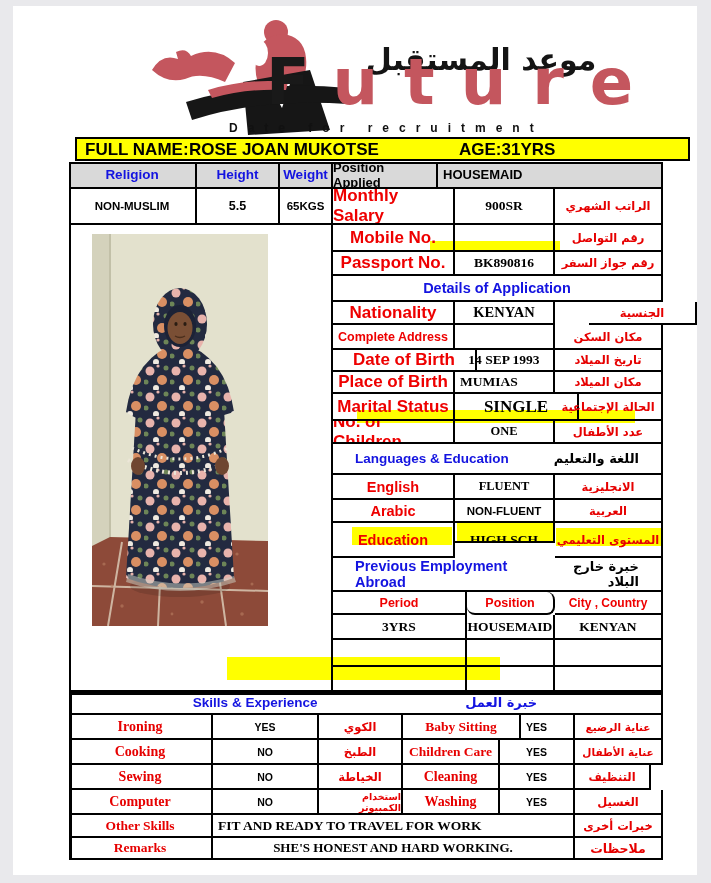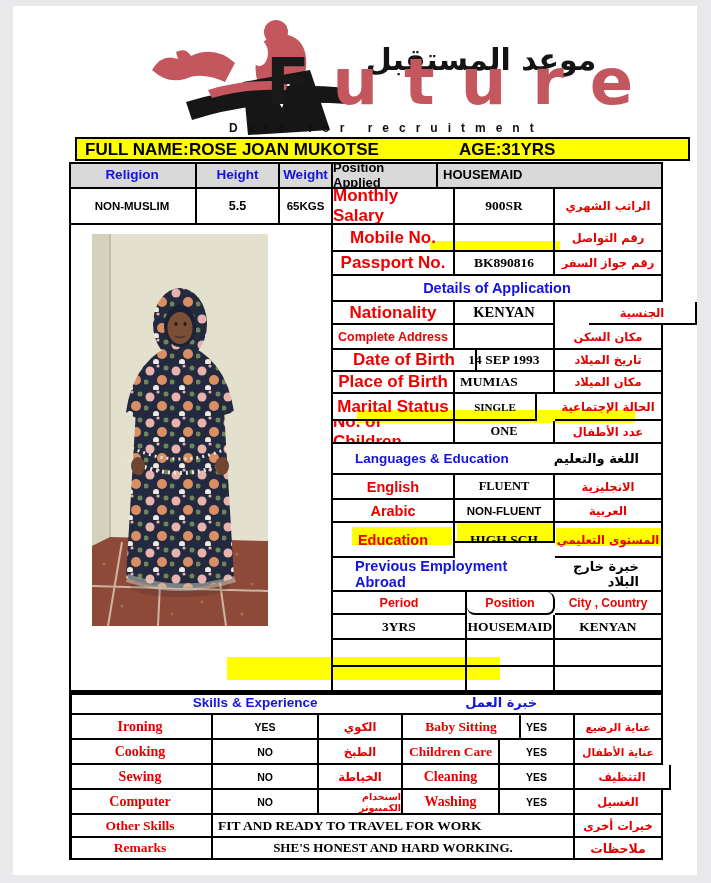--- a/index.html
+++ b/index.html
@@ -110,21 +110,21 @@
 
   <div class="cell lblRed" style="left:333px;top:350px;width:144px;height:22px;">Date of Birth</div>
   <div class="cell valSerif" style="left:455px;top:350px;width:100px;height:22px;">14 SEP 1993</div>
   <div class="cell ar" style="left:555px;top:350px;width:108px;height:22px;">تاريخ الميلاد</div>
 
   <div class="cell lblRed" style="left:333px;top:372px;width:122px;height:22px;">Place of Birth</div>
   <div class="cell valSerif alignL" style="left:455px;top:372px;width:100px;height:22px;">MUMIAS</div>
   <div class="cell ar" style="left:555px;top:372px;width:108px;height:22px;">مكان الميلاد</div>
 
   <div class="cell lblRed" style="left:333px;top:394px;width:122px;height:27px;">Marital Status</div>
-  <div class="cell valSerif" style="left:455px;top:394px;width:82px;height:27px;font-size:11px;text-align:right;">SINGLE</div>
+  <div class="cell valSerif" style="left:455px;top:394px;width:124px;height:27px;font-size:17px;text-align:right;">SINGLE</div>
   <div class="cell ar" style="left:555px;top:394px;width:108px;height:27px;">الحالة الإجتماعية</div>
 
   <div class="cell lblRed" style="left:333px;top:421px;width:122px;height:23px;">No. of Children</div>
   <div class="cell valSerif" style="left:455px;top:421px;width:100px;height:23px;font-size:12.5px;">ONE</div>
   <div class="cell ar" style="left:555px;top:421px;width:108px;height:23px;">عدد الأطفال</div>
 
   <div class="cell" style="left:333px;top:444px;width:330px;height:31px;justify-content:space-between;padding:0 22px;">
     <span class="lblBlue">Languages &amp; Education</span>
     <span class="arBlack">اللغة والتعليم</span>
   </div>
@@ -181,21 +181,21 @@
   <div class="cell ar" style="left:319px;top:740px;width:84px;height:25px;">الطبخ</div>
   <div class="cell skillLbl" style="left:403px;top:740px;width:97px;height:25px;font-size:13.5px;">Children Care</div>
   <div class="cell yn" style="left:500px;top:740px;width:75px;height:25px;">YES</div>
   <div class="cell ar" style="left:575px;top:740px;width:88px;height:25px;font-size:10.5px;">عناية الأطفال</div>
 
   <div class="cell skillLbl" style="left:69px;top:765px;width:144px;height:25px;">Sewing</div>
   <div class="cell yn" style="left:213px;top:765px;width:106px;height:25px;">NO</div>
   <div class="cell ar" style="left:319px;top:765px;width:84px;height:25px;">الخياطة</div>
   <div class="cell skillLbl" style="left:403px;top:765px;width:97px;height:25px;">Cleaning</div>
   <div class="cell yn" style="left:500px;top:765px;width:75px;height:25px;">YES</div>
-  <div class="cell ar" style="left:575px;top:765px;width:96px;height:25px;">التنظيف</div>
+  <div class="cell ar" style="left:575px;top:765px;width:76px;height:25px;">التنظيف</div>
 
   <div class="cell skillLbl" style="left:69px;top:790px;width:144px;height:25px;">Computer</div>
   <div class="cell yn" style="left:213px;top:790px;width:106px;height:25px;">NO</div>
   <div class="cell ar" style="left:319px;top:790px;width:84px;height:25px;font-size:9.5px;">استخدام الكمبيوتر</div>
   <div class="cell skillLbl" style="left:403px;top:790px;width:97px;height:25px;">Washing</div>
   <div class="cell yn" style="left:500px;top:790px;width:75px;height:25px;">YES</div>
   <div class="cell ar" style="left:575px;top:790px;width:88px;height:25px;">الغسيل</div>
 
   <div class="cell skillLbl" style="left:69px;top:815px;width:144px;height:23px;font-size:13.5px;">Other Skills</div>
   <div class="cell valSerif alignL" style="left:213px;top:815px;width:362px;height:23px;">FIT AND READY TO TRAVEL FOR WORK</div>

